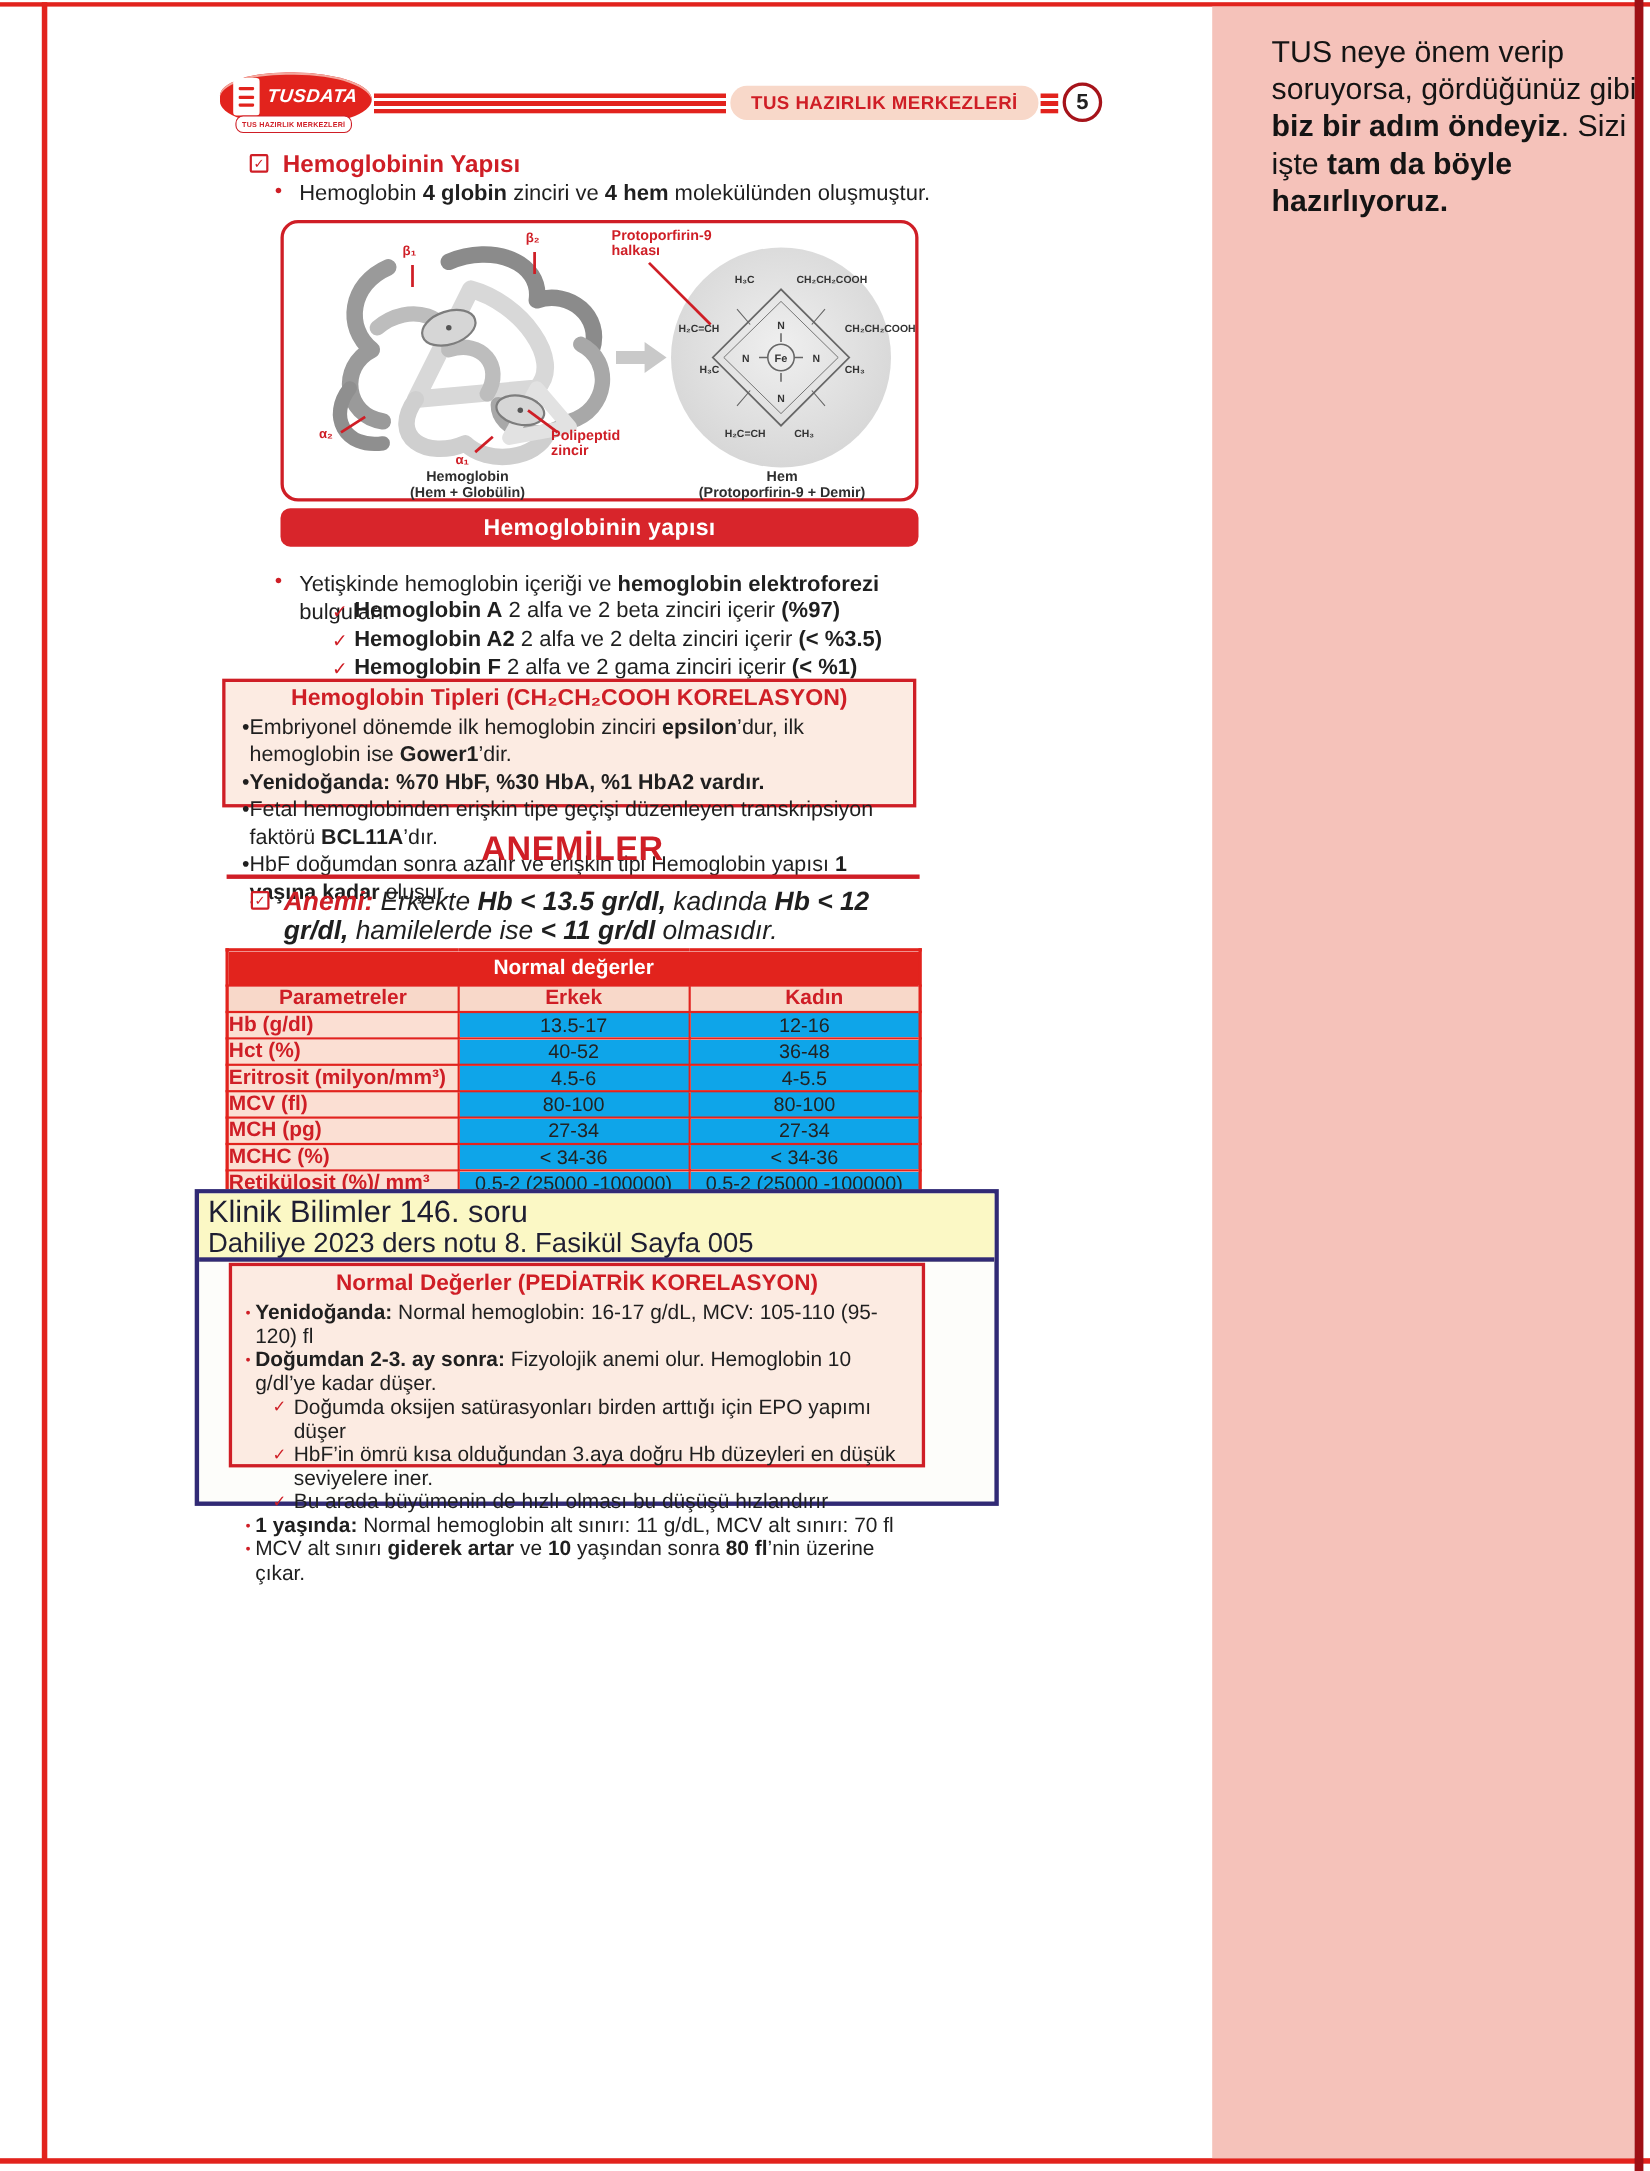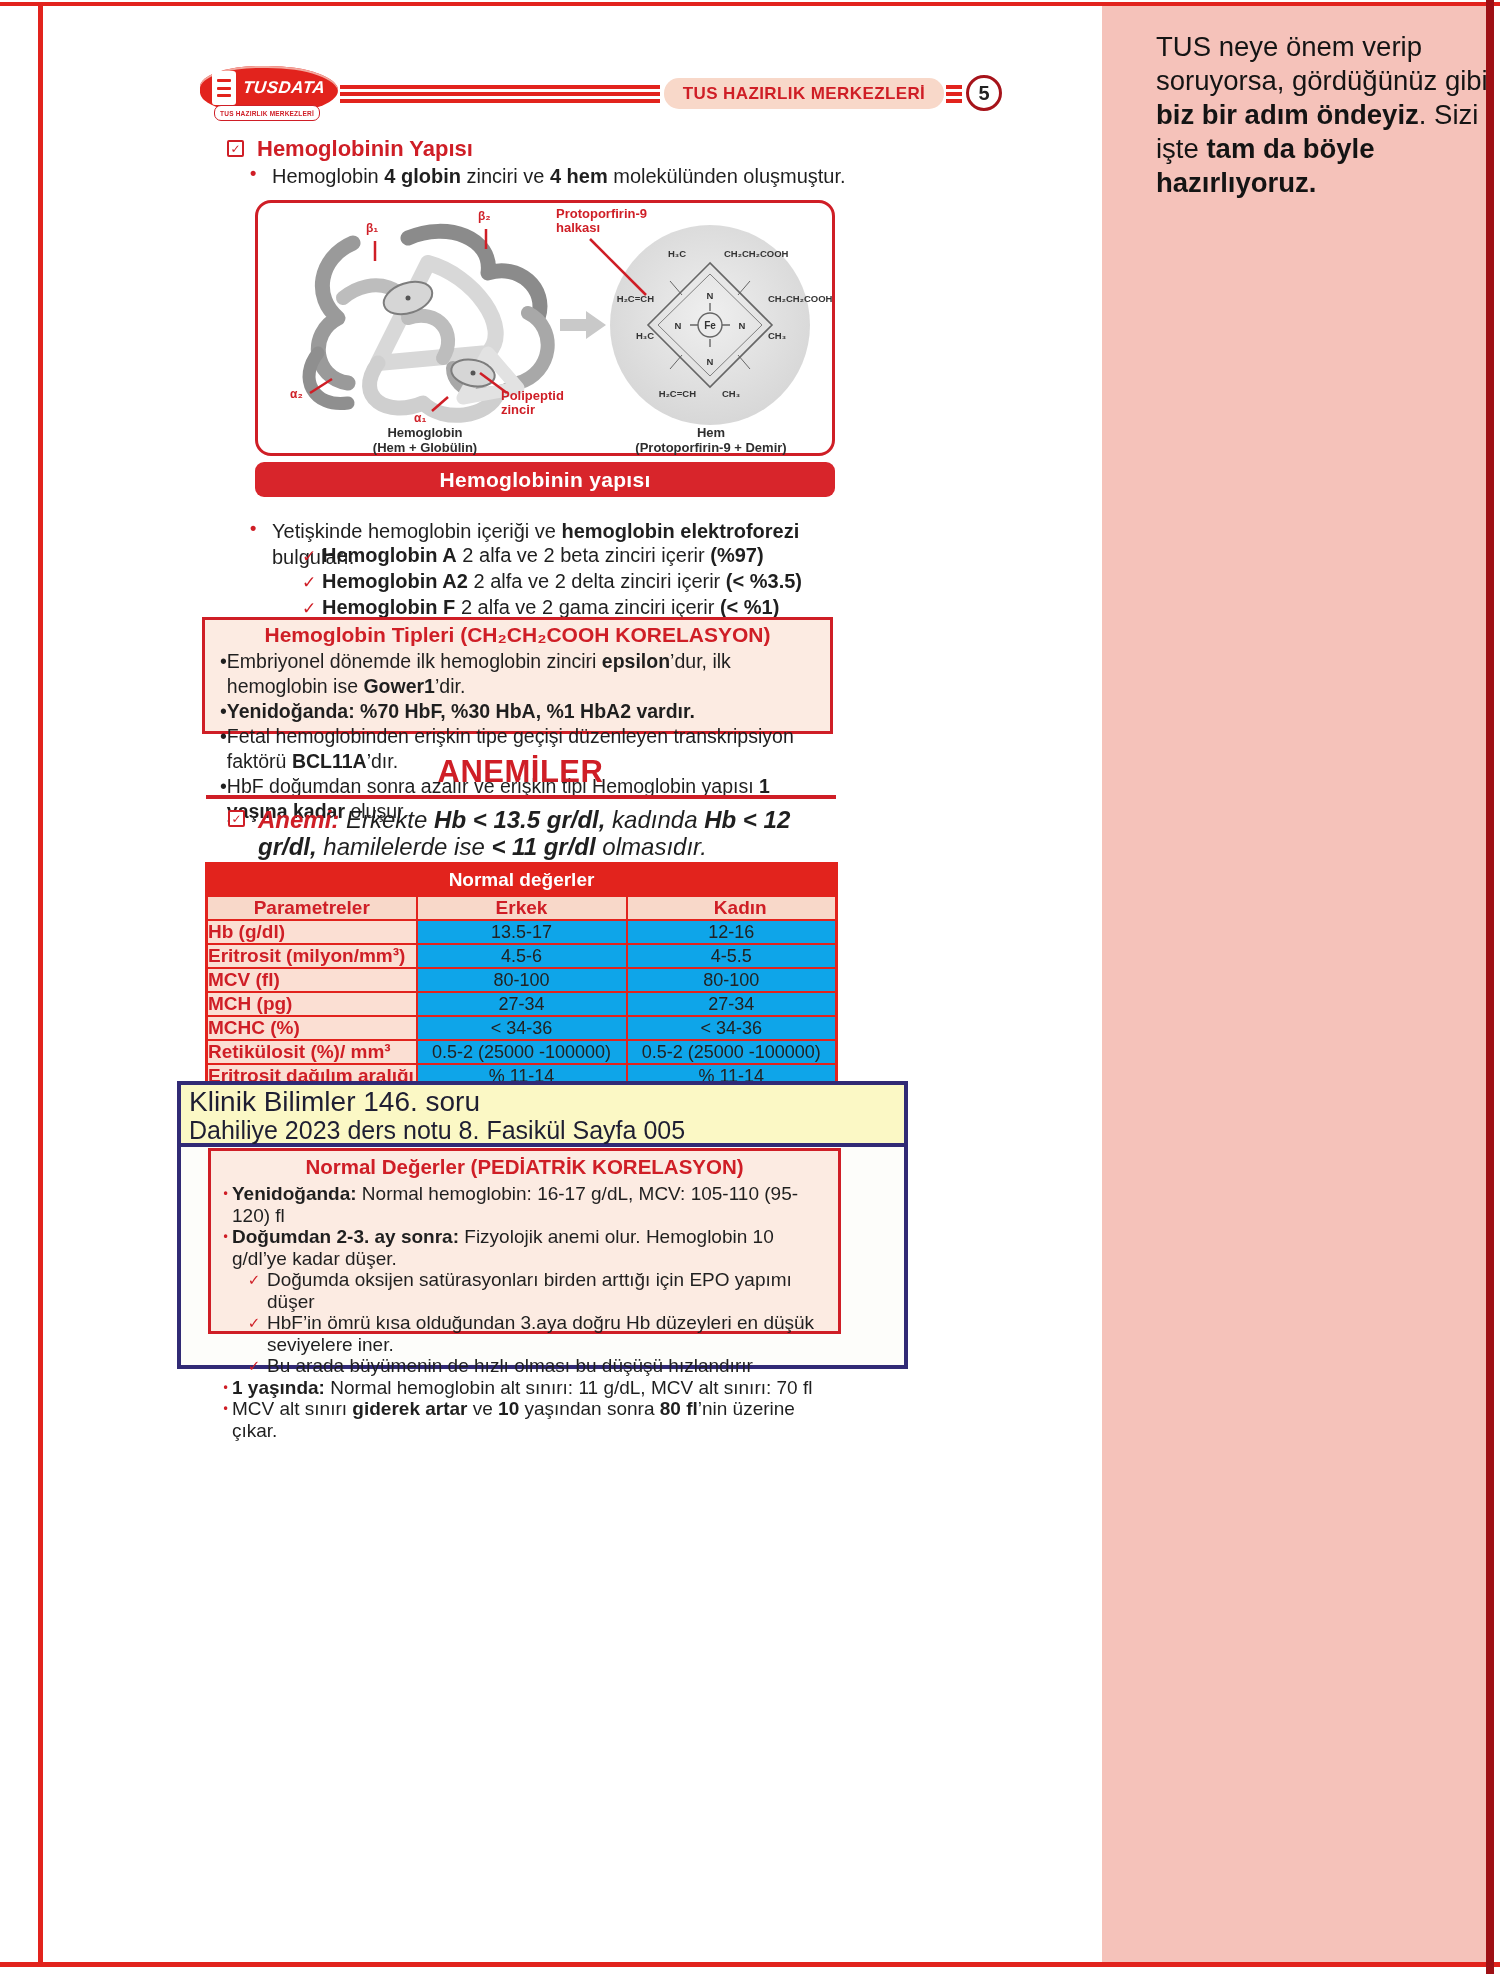--- a/index.html
+++ b/index.html
@@ -252,20 +252,25 @@
         <td style="width:188px;padding-left:18px;">Kadın</td>
       </tr>
     </thead>
     <tbody>
         <tr>
           <td class="lbl">Hb (g/dl)</td>
           <td>13.5-17</td>
           <td>12-16</td>
         </tr>
         <tr>
+          <td class="lbl">Hct (%)</td>
+          <td>40-52</td>
+          <td>36-48</td>
+        </tr>
+        <tr>
           <td class="lbl">Eritrosit (milyon/mm³)</td>
           <td>4.5-6</td>
           <td>4-5.5</td>
         </tr>
         <tr>
           <td class="lbl">MCV (fl)</td>
           <td>80-100</td>
           <td>80-100</td>
         </tr>
         <tr>

